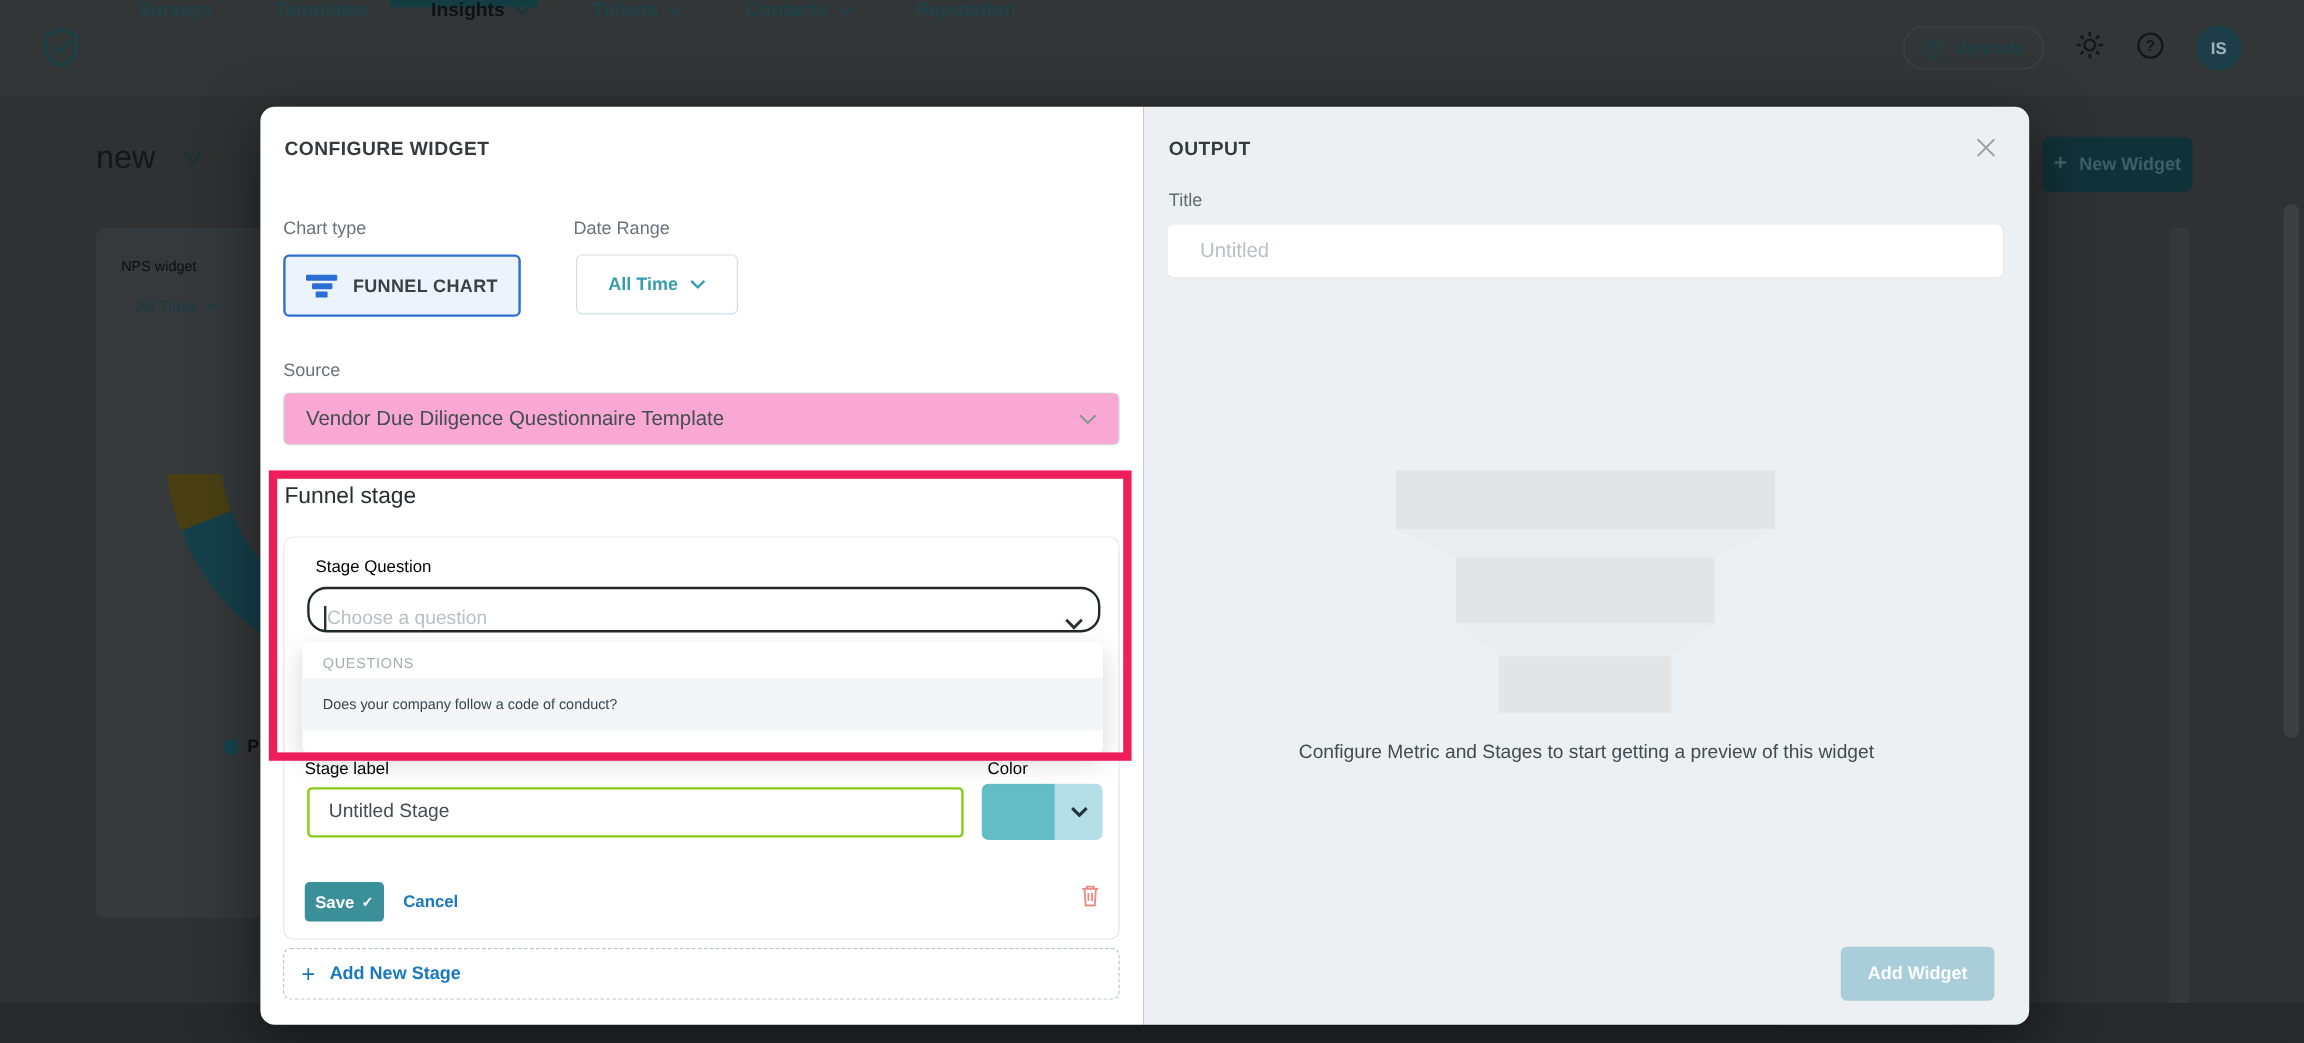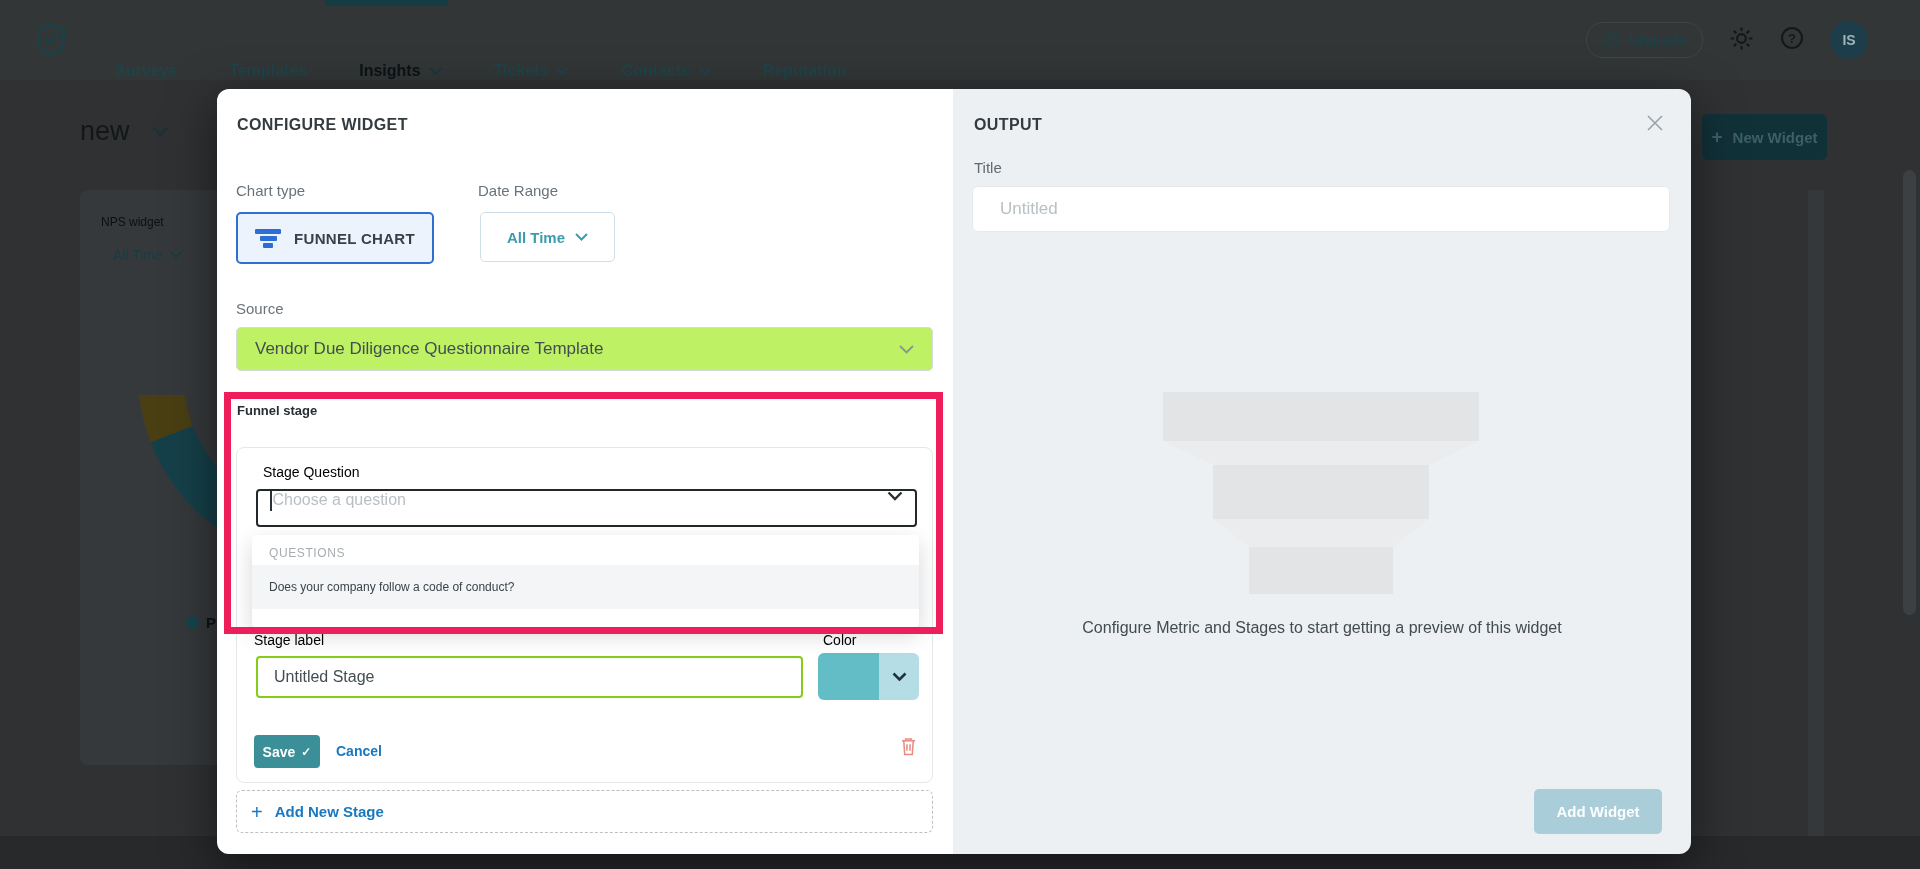--- a/index.html
+++ b/index.html
@@ -3,21 +3,21 @@
 <meta charset="utf-8">
 <style>
   html,body{margin:0;padding:0;background:#1f2123;}
   .stage{position:relative;width:1920px;height:869px;overflow:hidden;
          background:#2f3133;font-family:"Liberation Sans",sans-serif;
          -webkit-font-smoothing:antialiased;}
   .abs{position:absolute;}
 
   
   .topnav{position:absolute;left:0;top:0;width:1920px;height:80px;background:#323637;}
-  .nav-links{position:absolute;left:115px;top:0;height:80px;display:flex;align-items:flex-end;gap:52px;}
+  .nav-links{position:absolute;left:115px;top:0;height:80px;display:flex;align-items:flex-start;gap:52px;}
   .nav-item{display:flex;align-items:center;gap:8px;font-size:16px;font-weight:700;color:#1f4349;cursor:pointer;}
   .nav-item.active{color:#0d1214;}
   .active-bar{position:absolute;left:325px;top:0;width:123px;height:6px;background:#133c43;}
   .logo{position:absolute;left:36px;top:23px;}
   .nav-right{position:absolute;right:52px;top:21px;display:flex;align-items:center;gap:26px;}
   .upgrade-pill{display:flex;align-items:center;gap:9px;height:34px;padding:0 16px;border:1px solid #3f4446;
                 border-radius:17px;color:#1d4147;font-size:14px;font-weight:700;cursor:pointer;}
   .avatar{width:38px;height:38px;border-radius:50%;background:#1c3d49;color:#9fb3b8;font-size:14px;font-weight:700;
           display:flex;align-items:center;justify-content:center;cursor:pointer;}
   .page-title{position:absolute;left:80px;top:116px;font-size:27px;font-weight:500;color:#141718;display:flex;align-items:center;gap:22px;cursor:pointer;}
@@ -50,28 +50,28 @@
               border-radius:5px;display:flex;align-items:center;justify-content:center;gap:13px;cursor:pointer;}
   .funnel-btn .txt{font-size:15px;font-weight:700;letter-spacing:.3px;color:#394046;}
   .fbars{display:flex;flex-direction:column;align-items:center;gap:2px;}
   .fbars i{display:block;height:5px;background:#2b6fd6;border-radius:1px;}
   .fb1{width:26px;} .fb2{width:17px;} .fb3{width:10px;}
 
   .alltime-btn{position:absolute;left:263px;top:123px;width:133px;height:48px;border:1px solid #cfdfe9;border-radius:5px;
                background:#fff;display:flex;align-items:center;justify-content:center;gap:10px;
                font-size:15px;font-weight:700;color:#3b9cae;cursor:pointer;}
   .source-select{position:absolute;left:19px;top:238px;width:697px;height:44px;border:1px solid #d6dadc;border-radius:5px;
-                 background:#bef264;display:flex;align-items:center;box-sizing:border-box;padding:0 18px;cursor:pointer;}
+                 background:#f9a8d4;display:flex;align-items:center;box-sizing:border-box;padding:0 18px;cursor:pointer;}
   .source-select .val{font-size:17px;color:#434d52;flex:1;}
 
-  .fs-heading{position:absolute;left:20px;top:314px;font-size:13px;font-weight:700;color:#272d30;}
+  .fs-heading{position:absolute;left:20px;top:314px;font-size:19px;font-weight:400;color:#272d30;}
   .stage-card{position:absolute;left:19px;top:358px;width:697px;height:336px;border:1px solid #e4e7e9;border-radius:8px;background:#fff;box-sizing:border-box;}
   .sq-label{position:absolute;left:26px;top:16px;}
-  .combobox{position:absolute;left:19px;top:41px;width:661px;height:38px;border:2px solid #23282b;border-radius:4px;
-            box-sizing:border-box;display:flex;align-items:flex-start;padding:0 12px;cursor:text;background:#fff;}
+  .combobox{position:absolute;left:19px;top:41px;width:661px;height:38px;border:2px solid #23282b;border-radius:16px;
+            box-sizing:border-box;display:flex;align-items:flex-end;padding:0 12px;cursor:text;background:#fff;}
   .combobox input{border:none;outline:none;flex:1;font-family:inherit;font-size:16px;color:#434d52;background:transparent;padding:0;}
   .combobox input::placeholder{color:#b9c0c4;}
   .caret-bar{width:1.5px;height:20px;background:#2a3134;margin-right:1px;}
   .dropdown{position:absolute;left:15px;top:87px;width:667px;height:92px;background:#fff;border-radius:4px;z-index:5;
             box-shadow:0 8px 22px rgba(0,0,0,.16);}
   .dd-group{position:absolute;left:17px;top:11px;font-size:12px;letter-spacing:.6px;color:#a6adb0;}
   .dd-option{position:absolute;left:0;top:30px;width:100%;height:44px;background:#f4f5f6;display:flex;align-items:center;
              padding:0 17px;box-sizing:border-box;font-size:12px;color:#3a4449;cursor:pointer;}
   .sl-label{position:absolute;left:17px;top:184px;}
   .color-label{position:absolute;left:586px;top:184px;}

